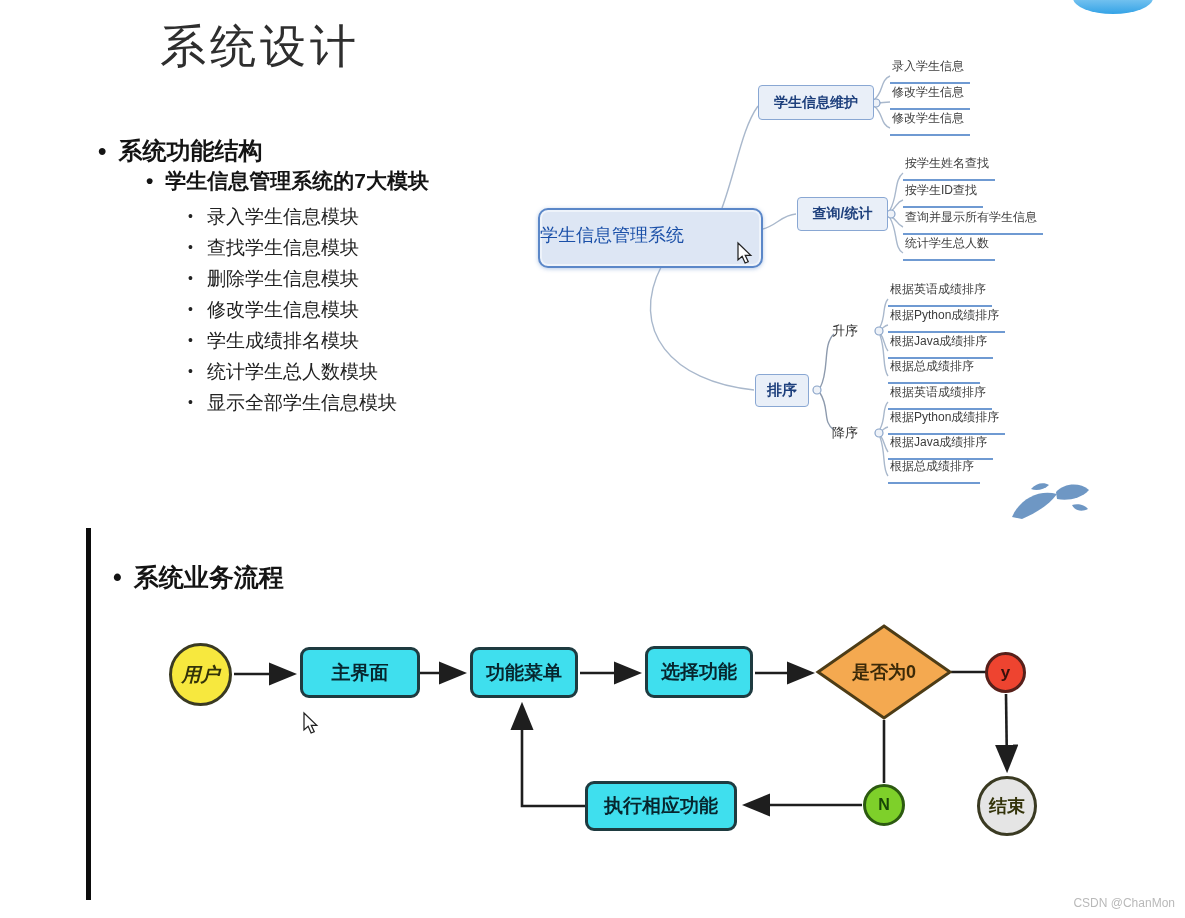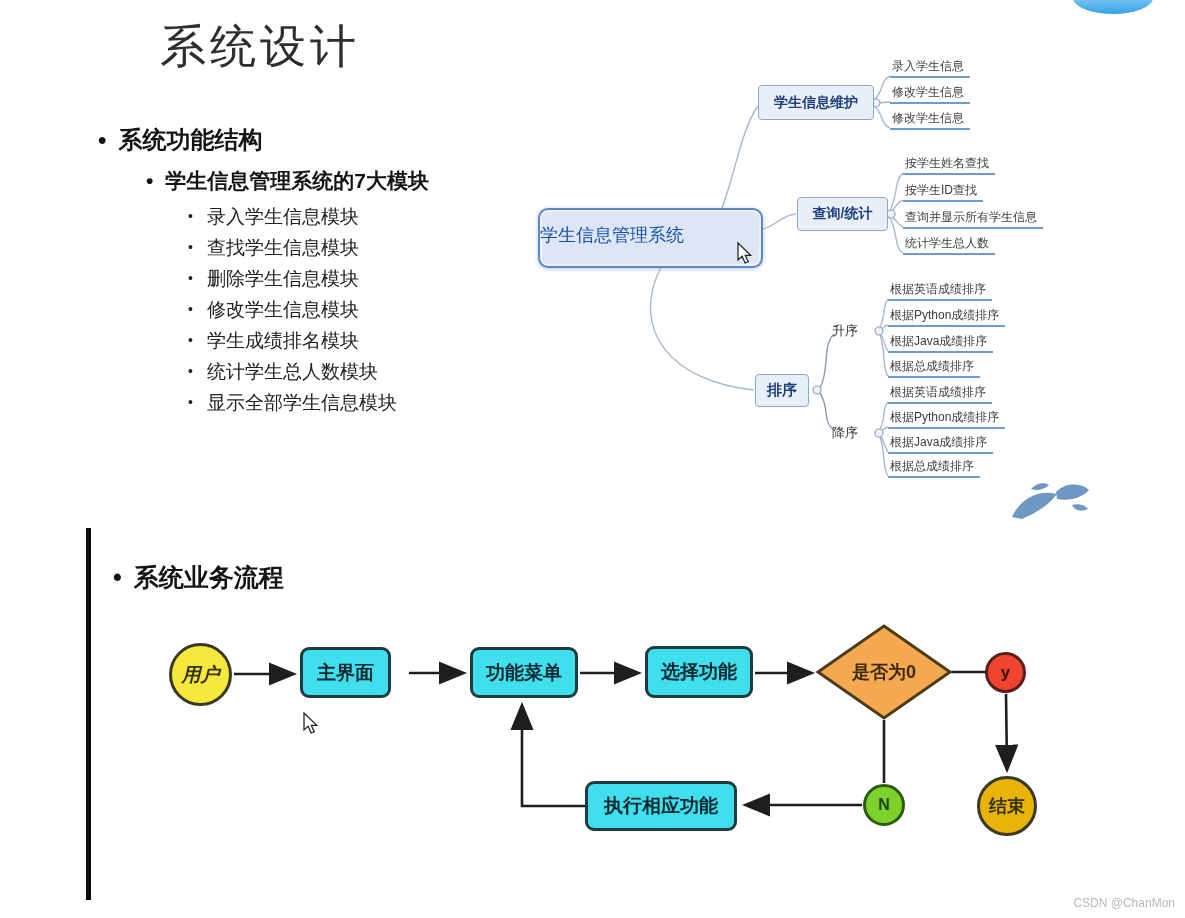--- a/index.html
+++ b/index.html
@@ -6,52 +6,52 @@
   .canvas{
     position:relative;width:1185px;height:918px;background:#ffffff;overflow:hidden;
     font-family:"Liberation Sans","DejaVu Sans",sans-serif;color:#222;
   }
   .abs{position:absolute;}
   svg.overlay{position:absolute;left:0;top:0;z-index:1;}
   svg.toplayer{position:absolute;left:0;top:0;z-index:9;pointer-events:none;}
 
   
   .slide-title{left:160px;top:16px;font-size:46px;font-weight:400;color:#2e2e2e;letter-spacing:4px;z-index:2;}
-  .b1{left:98px;top:124px;font-size:24px;font-weight:700;color:#141414;z-index:2;}
+  .b1{left:98px;top:135px;font-size:24px;font-weight:700;color:#141414;z-index:2;}
   .b2{left:146px;top:167px;font-size:21px;font-weight:700;color:#141414;z-index:2;}
   .bullet-dot{display:inline-block;margin-right:12px;}
   .module-item{left:188px;font-size:19px;font-weight:400;color:#222;z-index:2;text-align:center;}
   .module-item .bullet-dot{font-size:14px;vertical-align:2px;margin-right:14px;}
 
   
   .mm-node{z-index:2;border-radius:4px;background:#e9eff8;border:1.6px solid #89a7d3;
     color:#1d3f7c;font-weight:700;text-align:center;box-sizing:border-box;}
   .mm-root{left:538px;top:208px;width:221px;height:56px;line-height:51px;font-size:18px;
     border:2.5px solid #5b87c8;border-radius:10px;background:#dde6f4;color:#1b50a8;
     box-shadow:0 0 0 2px #eef3fa inset,0 1px 4px rgba(91,135,200,.45);z-index:2;}
   .mm-b1{left:758px;top:85px;width:116px;height:35px;line-height:32px;font-size:14px;}
   .mm-b2{left:797px;top:197px;width:91px;height:34px;line-height:31px;font-size:14px;}
   .mm-b3{left:755px;top:374px;width:54px;height:33px;line-height:30px;font-size:15px;}
   .mm-leaf{z-index:2;font-size:12px;color:#3c3c3c;white-space:nowrap;
-    border-bottom:2px solid #6f9ad2;padding:0 6px 2px 2px;height:16px;line-height:16px;}
+    border-bottom:2px solid #6f9ad2;padding:0 6px 8px 2px;height:16px;line-height:16px;}
   .mm-sub{z-index:2;font-size:13px;color:#333;font-weight:400;white-space:nowrap;}
 
   
   .vbar{left:86px;top:528px;width:5px;height:372px;background:#0d0d0d;z-index:2;}
   .b3{left:113px;top:561px;font-size:25px;font-weight:700;color:#141414;z-index:2;}
 
   .flow-box{z-index:2;background:#3fdfee;border:3px solid #1e3b40;border-radius:9px;
     color:#07262e;font-weight:700;font-size:19px;text-align:center;box-sizing:border-box;
     display:flex;align-items:center;justify-content:center;}
   .flow-circle{z-index:2;border-radius:50%;box-sizing:border-box;font-weight:700;text-align:center;
     display:flex;align-items:center;justify-content:center;}
   .c-user{left:169px;top:643px;width:63px;height:63px;background:#f7e83e;border:3px solid #3a3a22;font-size:19px;color:#33330a;font-style:italic;}
   .c-y{left:985px;top:652px;width:41px;height:41px;background:#ee4430;border:3px solid #57201a;font-size:17px;color:#38100a;}
   .c-n{left:863px;top:784px;width:42px;height:42px;background:#7ed02a;border:3px solid #2c5a10;font-size:16px;color:#174506;}
-  .c-end{left:977px;top:776px;width:60px;height:60px;background:#eab308;border:3px solid #3a3a22;font-size:18px;color:#33330a;}
+  .c-end{left:977px;top:776px;width:60px;height:60px;background:#e5e5e5;border:3px solid #3a3a22;font-size:18px;color:#33330a;}
   .diamond-label{left:834px;top:660px;width:100px;z-index:2;text-align:center;
     font-weight:700;font-size:18px;color:#3c2a08;}
 
   .watermark{right:10px;bottom:8px;font-size:12px;color:#b9b9b9;z-index:2;}
 </style>
 </head>
 <body>
 
 <div class="canvas">
 
@@ -177,21 +177,21 @@
   <div class="abs mm-leaf" style="left:888px;top:409px">根据Python成绩排序</div>
   <div class="abs mm-leaf" style="left:888px;top:434px">根据Java成绩排序</div>
   <div class="abs mm-leaf" style="left:888px;top:458px">根据总成绩排序</div>
 
   <div class="abs vbar"></div>
   <div class="abs b3">
     <span class="bullet-dot">•</span><span>系统业务流程</span>
   </div>
 
   <div class="abs flow-circle c-user">用户</div>
-  <div class="abs flow-box" style="left:300px;top:647px;width:91px;height:51px">主界面</div>
+  <div class="abs flow-box" style="left:300px;top:647px;width:120px;height:51px">主界面</div>
   <div class="abs flow-box" style="left:470px;top:647px;width:108px;height:51px">功能菜单</div>
   <div class="abs flow-box" style="left:645px;top:646px;width:108px;height:52px">选择功能</div>
   <div class="abs diamond-label">是否为0</div>
   <div class="abs flow-circle c-y">y</div>
   <div class="abs flow-circle c-n">N</div>
   <div class="abs flow-box" style="left:585px;top:781px;width:152px;height:50px">执行相应功能</div>
   <div class="abs flow-circle c-end">结束</div>
 
   <div class="abs watermark">CSDN @ChanMon</div>
 

